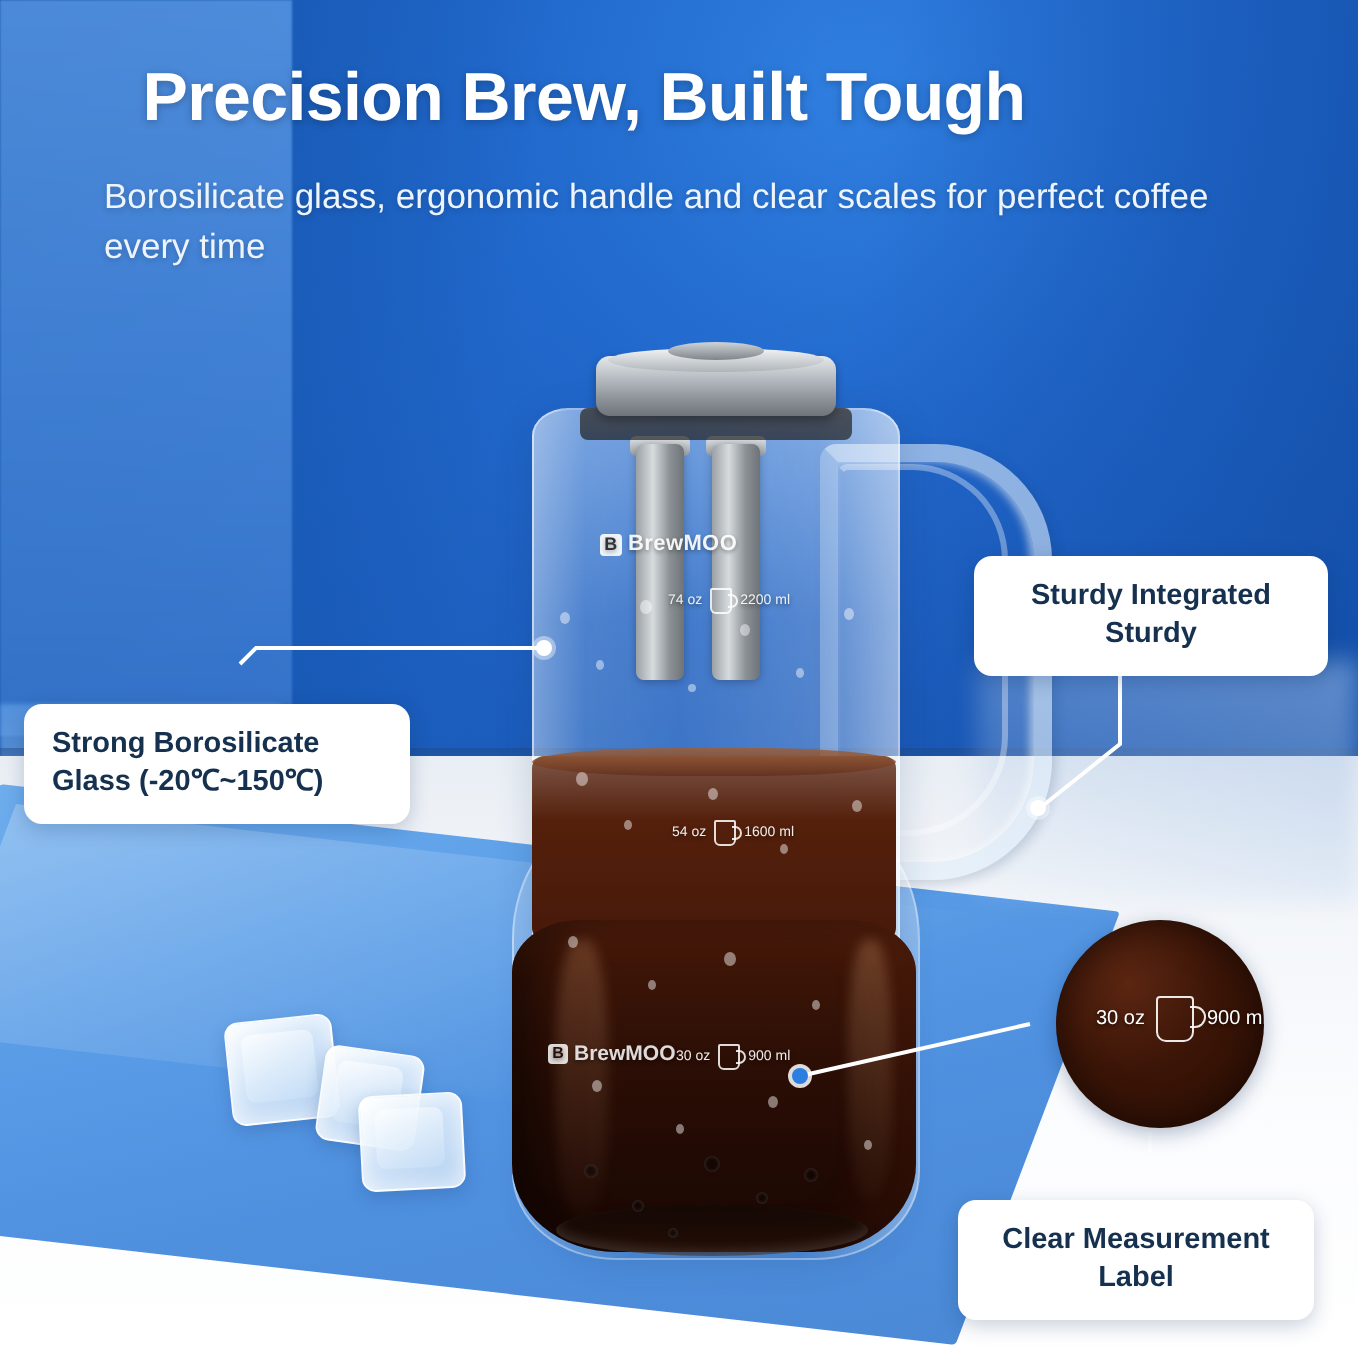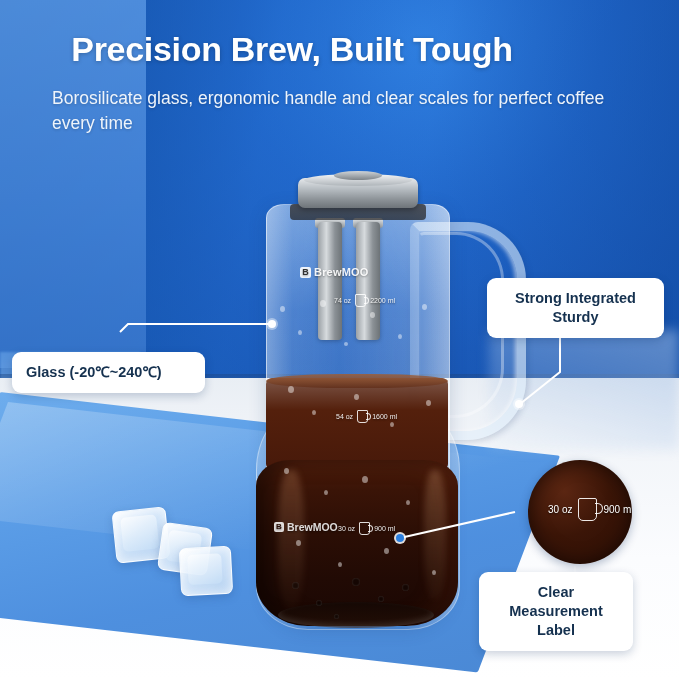--- a/index.html
+++ b/index.html
@@ -346,21 +346,21 @@
     box-shadow: 0 3px 10px rgba(10,40,90,.22);
     color: #15314f;
     font-size: 14.5px;
     line-height: 19px;
     font-weight: bold;
     padding: 11px 14px;
     box-sizing: border-box;
   }
   #callout-glass { left: 12px; top: 352px; width: 193px; }
   #callout-handle { left: 487px; top: 278px; width: 177px; text-align: center; }
-  #callout-label { left: 479px; top: 572px; width: 154px; text-align: center; }
+  #callout-label { left: 479px; top: 600px; width: 178px; text-align: center; }
 
   .leader { position: absolute; stroke: #ffffff; stroke-width: 2; fill: none; }
   .dot {
     position: absolute;
     width: 8px; height: 8px;
     border-radius: 50%;
     background: #ffffff;
     box-shadow: 0 0 0 2px rgba(255,255,255,.4);
   }
   .dot.blue { background: #2a7fe0; box-shadow: 0 0 0 2px rgba(255,255,255,.85); }
@@ -571,25 +571,26 @@
         <span>30 oz</span>
       </div>
       <span class="cup"></span>
       <div class="col">
         <span>900 ml</span>
       </div>
     </div>
   </div>
 
   <div class="callout" id="callout-glass">
-    <div>Glass (-20℃~240℃)</div>
+    <div>Strong Borosilicate</div>
+    <div>Glass (-20℃~150℃)</div>
   </div>
 
   <div class="callout" id="callout-handle">
-    <div>Strong Integrated</div>
+    <div>Sturdy Integrated</div>
     <div>Sturdy</div>
   </div>
 
   <div class="callout" id="callout-label">
     <div>Clear Measurement</div>
     <div>Label</div>
   </div>
 
 </div>
 

